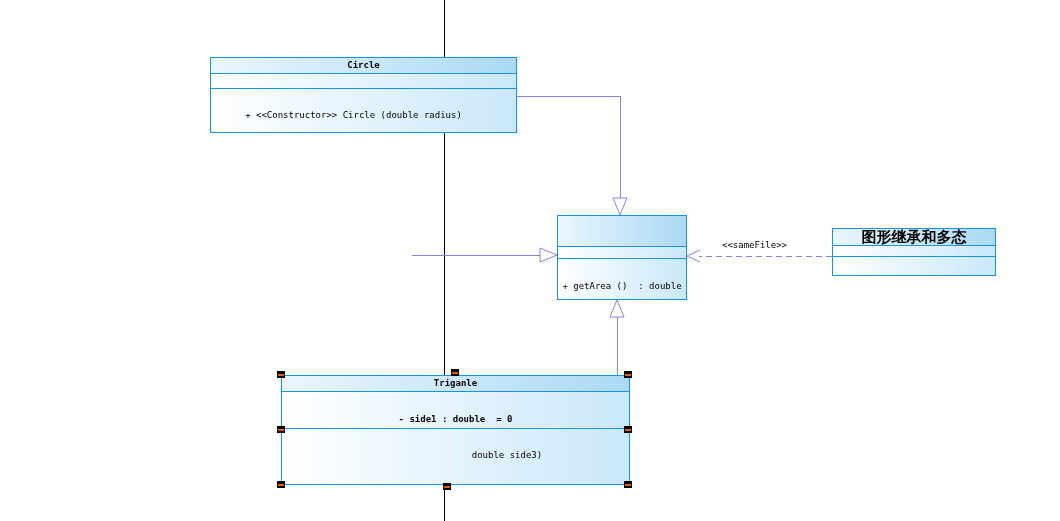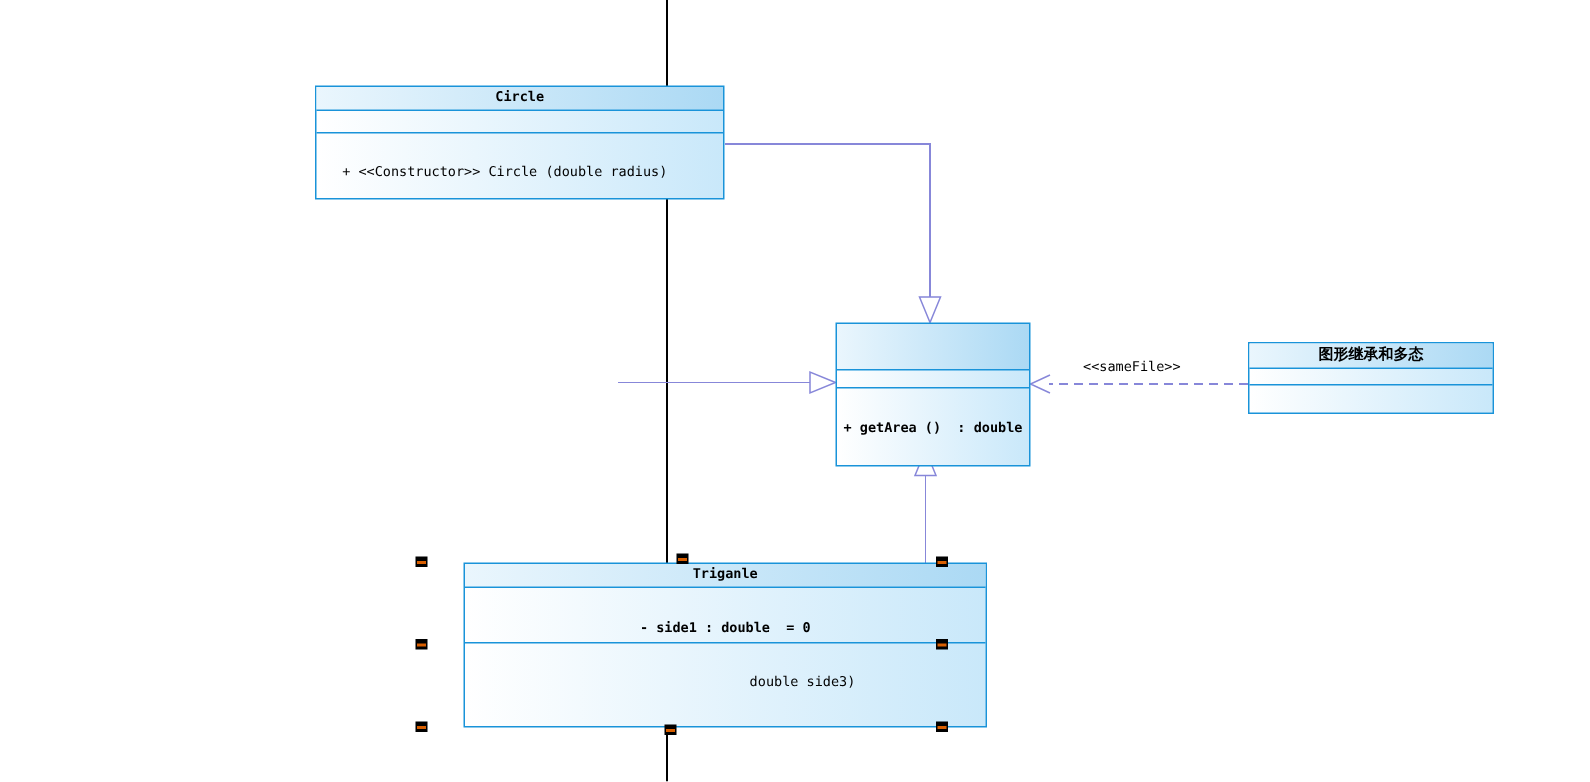--- a/index.html
+++ b/index.html
@@ -52,64 +52,64 @@
     </g>
 
     <g stroke="#8787d9" fill="none">
       <line x1="832" y1="256" x2="699" y2="256" stroke-dasharray="6 4" shape-rendering="crispEdges"></line>
       <polyline points="700,250 687,256 700,262"></polyline>
     </g>
   </svg>
 
   <div class="edge-label" style="left:722px;top:239px;">&lt;&lt;sameFile&gt;&gt;</div>
 
-  <div class="uml-class" style="left:210px;top:57px;width:273px;height:76px;">
+  <div class="uml-class" style="left:210px;top:57px;width:307px;height:76px;">
     <div class="compartment c-title" style="height:15px;line-height:15px;">Circle</div>
     <div class="compartment c-attrs" style="height:15px;">
       
     </div>
     <div class="compartment c-methods" style="height:46px;">
       <div class="row"><span>+ &lt;&lt;Constructor&gt;&gt; Circle (double radius)</span><span class="ret" style="margin-right:20px;"></span></div>
       
       
       
     </div>
   </div>
 
 
-  <div class="uml-class" style="left:557px;top:215px;width:130px;height:96px;font-weight:bold;">
+  <div class="uml-class" style="left:557px;top:215px;width:130px;height:85px;">
     <div class="compartment c-title" style="height:30px;line-height:14px;padding-top:2px;">
       
       
     </div>
     <div class="compartment c-attrs" style="height:12px;"></div>
     <div class="compartment c-methods" style="height:41px;">
       <div class="row" style="line-height:13px;"><span>+ getArea ()  : double</span></div>
       
       
     </div>
   </div>
 
-  <div class="uml-class" style="left:281px;top:375px;width:349px;height:110px;margin-left:28px;">
+  <div class="uml-class" style="left:281px;top:375px;width:349px;height:110px;">
     <div class="compartment c-title" style="height:15px;line-height:15px;">Triganle</div>
     <div class="compartment c-attrs" style="height:37px;padding-top:2px;font-weight:bold;">
       <div class="row"><span>- side1 : double  = 0</span></div>
       
       
     </div>
     <div class="compartment c-methods" style="height:56px;">
       <div class="row"><span>                   double side3)</span><span class="ret"></span></div>
       
       
       
     </div>
   </div>
 
   <div class="uml-class" style="left:832px;top:228px;width:164px;height:48px;">
-    <div class="compartment c-title cjk" style="height:16px;line-height:16px;font-size:10px;">图形继承和多态</div>
+    <div class="compartment c-title cjk" style="height:16px;line-height:16px;font-size:15px;">图形继承和多态</div>
     <div class="compartment c-attrs" style="height:11px;"></div>
     <div class="compartment c-methods" style="height:19px;padding-left:2px;padding-right:2px;">
       
     </div>
   </div>
 
   <div class="handle" style="left:277px;top:371px;"></div>
   <div class="handle" style="left:451px;top:369px;"></div>
   <div class="handle" style="left:624px;top:371px;"></div>
   <div class="handle" style="left:277px;top:426px;"></div>

